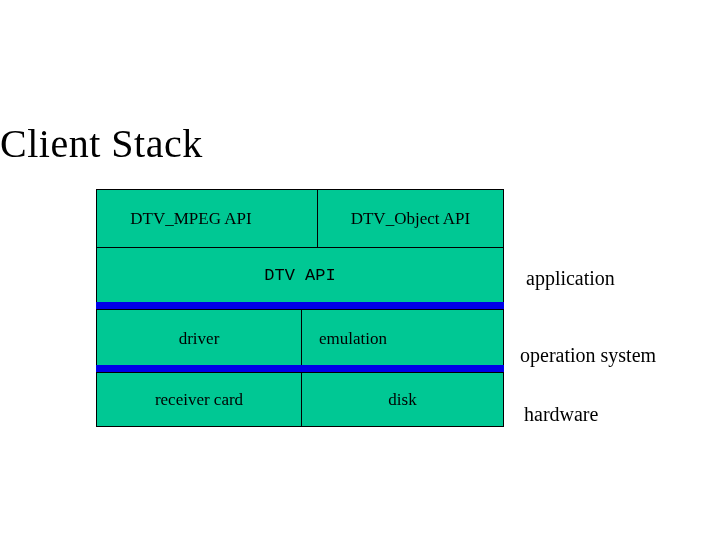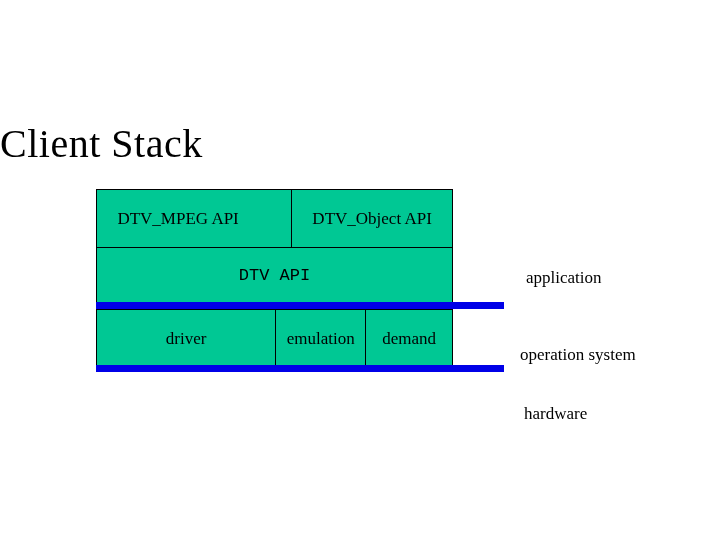--- a/index.html
+++ b/index.html
@@ -44,21 +44,21 @@
     position: absolute;
     left: 96px;
     top: 189px;
     width: 408px;
     height: 238px;
   }
 
   .stack-row {
     position: absolute;
     left: 0;
-    width: 357px;
+    width: 408px;
     box-sizing: border-box;
     display: flex;
     background: #00c894;
     border: 1px solid #000000;
   }
 
   .stack-cell {
     box-sizing: border-box;
     display: flex;
     align-items: center;
@@ -96,21 +96,21 @@
     width: 408px;
     height: 7px;
     background: #0000e8;
   }
   #separator-app-os { top: 113px; }
   #separator-os-hw  { top: 176px; }
 
   
   .layer-label {
     position: absolute;
-    font-size: 17px;
+    font-size: 20px;
     line-height: 20px;
     white-space: nowrap;
     text-align: right;
   }
   #label-application      { left: 526px; top: 268px; }
   #label-operation-system { left: 520px; top: 329px; margin-top: 16px; }
   #label-hardware         { left: 524px; top: 404px; }
 </style>
 </head>
 <body>
@@ -128,25 +128,28 @@
 
     <div class="stack-row" id="row-dtv-api">
       <div class="stack-cell col-full">DTV API</div>
     </div>
 
     <div class="blue-separator" id="separator-app-os"></div>
 
     <div class="stack-row" id="row-os">
       <div class="stack-cell col-driver">driver</div>
       <div class="stack-cell col-emul">emulation</div>
-      <div class="stack-cell col-demand">demand</div>
     </div>
 
     <div class="blue-separator" id="separator-os-hw"></div>
 
+    <div class="stack-row" id="row-hardware">
+      <div class="stack-cell col-rcv">receiver card</div>
+      <div class="stack-cell col-disk">disk</div>
+    </div>
 
   </div>
 
   <div class="layer-label" id="label-application">application</div>
 
   <div class="layer-label" id="label-operation-system">operation system</div>
 
   <div class="layer-label" id="label-hardware">hardware</div>
 
 </div>

